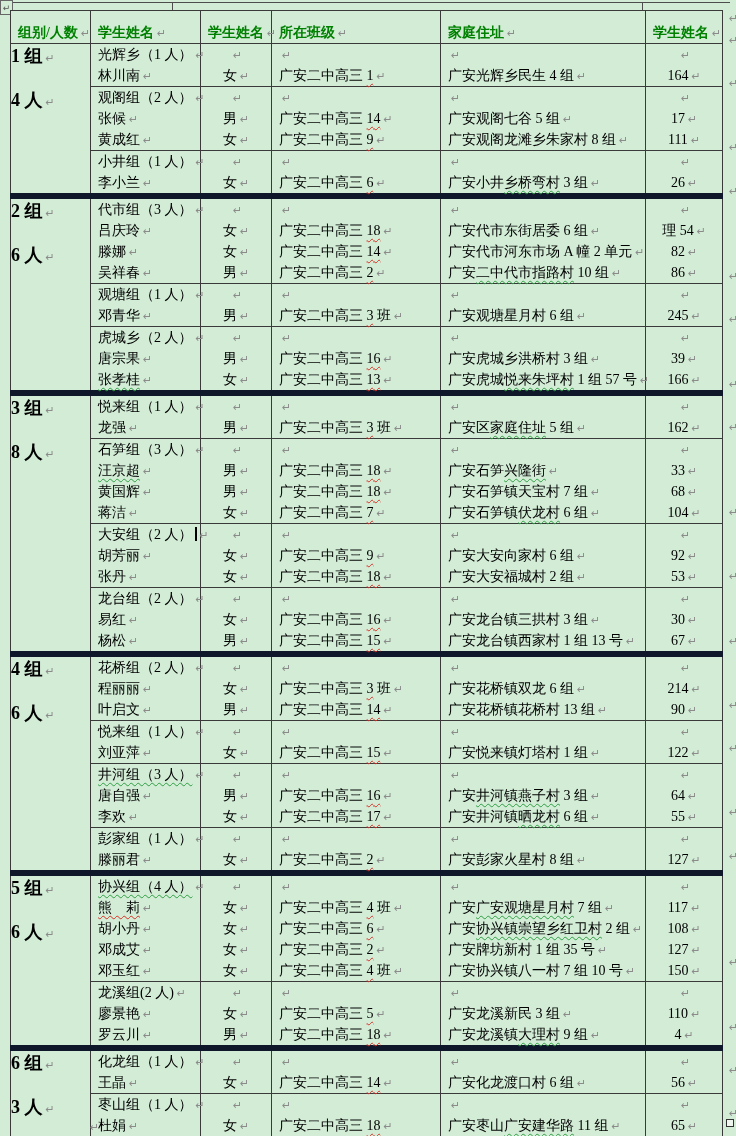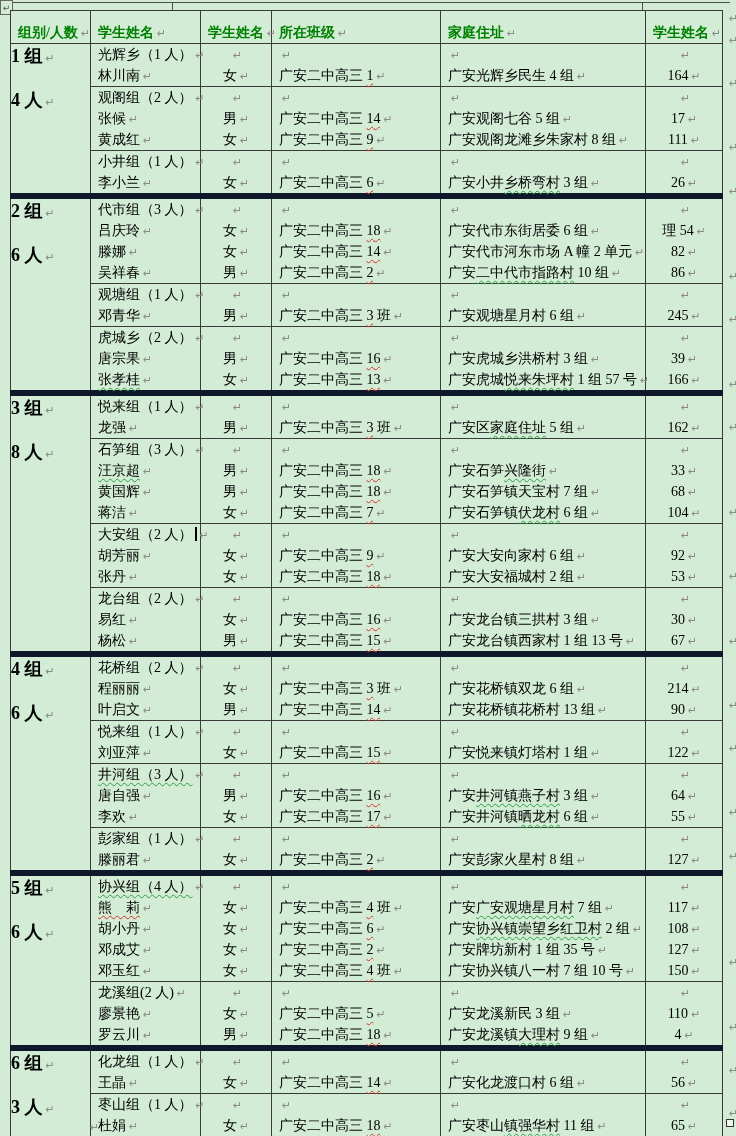--- a/index.html
+++ b/index.html
@@ -566,21 +566,21 @@
           <td>
             <div class="line ctr"><span class="pilc">↵</span></div>
             <div class="line ctr">女<span class="pilc">↵</span></div>
           </td>
           <td>
             <div class="line pad"><span class="pilc">↵</span></div>
             <div class="line pad">广安二中高三 <span class="uR">18</span><span class="pilc">↵</span></div>
           </td>
           <td>
             <div class="line pad"><span class="pilc">↵</span></div>
-            <div class="line pad">广安枣山<span class="uG">镇强华村</span> 11 组<span class="pilc">↵</span></div>
+            <div class="line pad">广安枣山<span class="uG">广安建华路</span> 11 组<span class="pilc">↵</span></div>
           </td>
           <td>
             <div class="line ctr"><span class="pilc">↵</span></div>
             <div class="line ctr">65<span class="pilc">↵</span></div>
           </td>
         </tr>
         <tr>
           <td>
             <div class="line pad">广安组（1 人）<span class="pilc">↵</span></div>
             <div class="line pad"><span class="uG">付孝锋</span><span class="pilc">↵</span></div>

